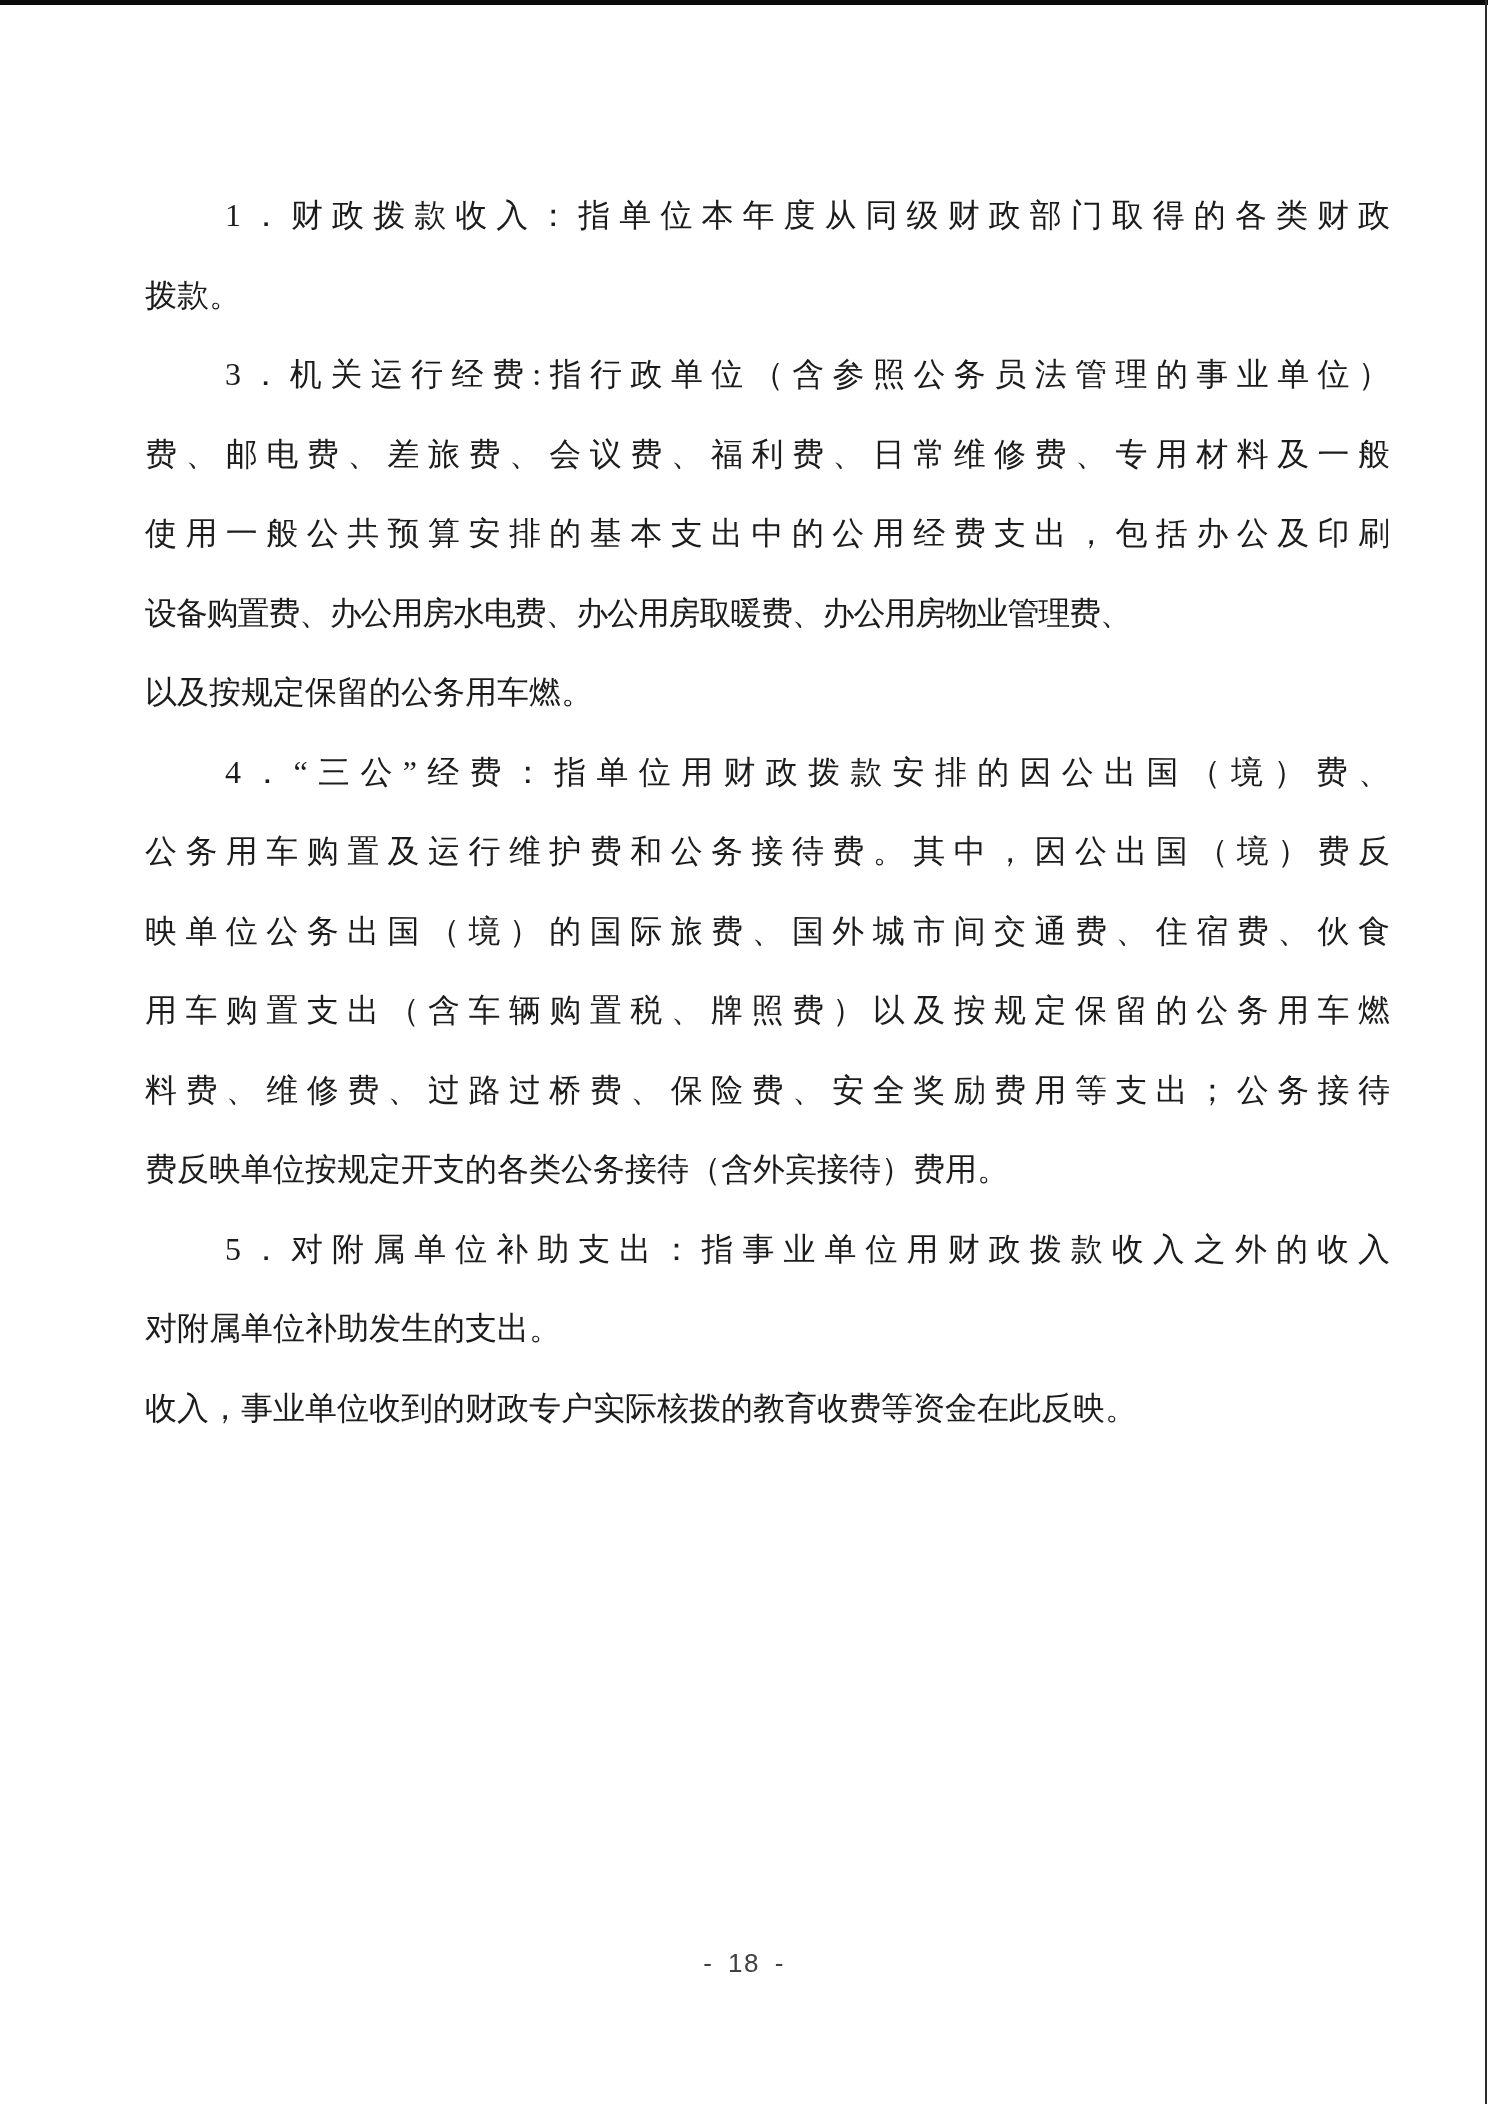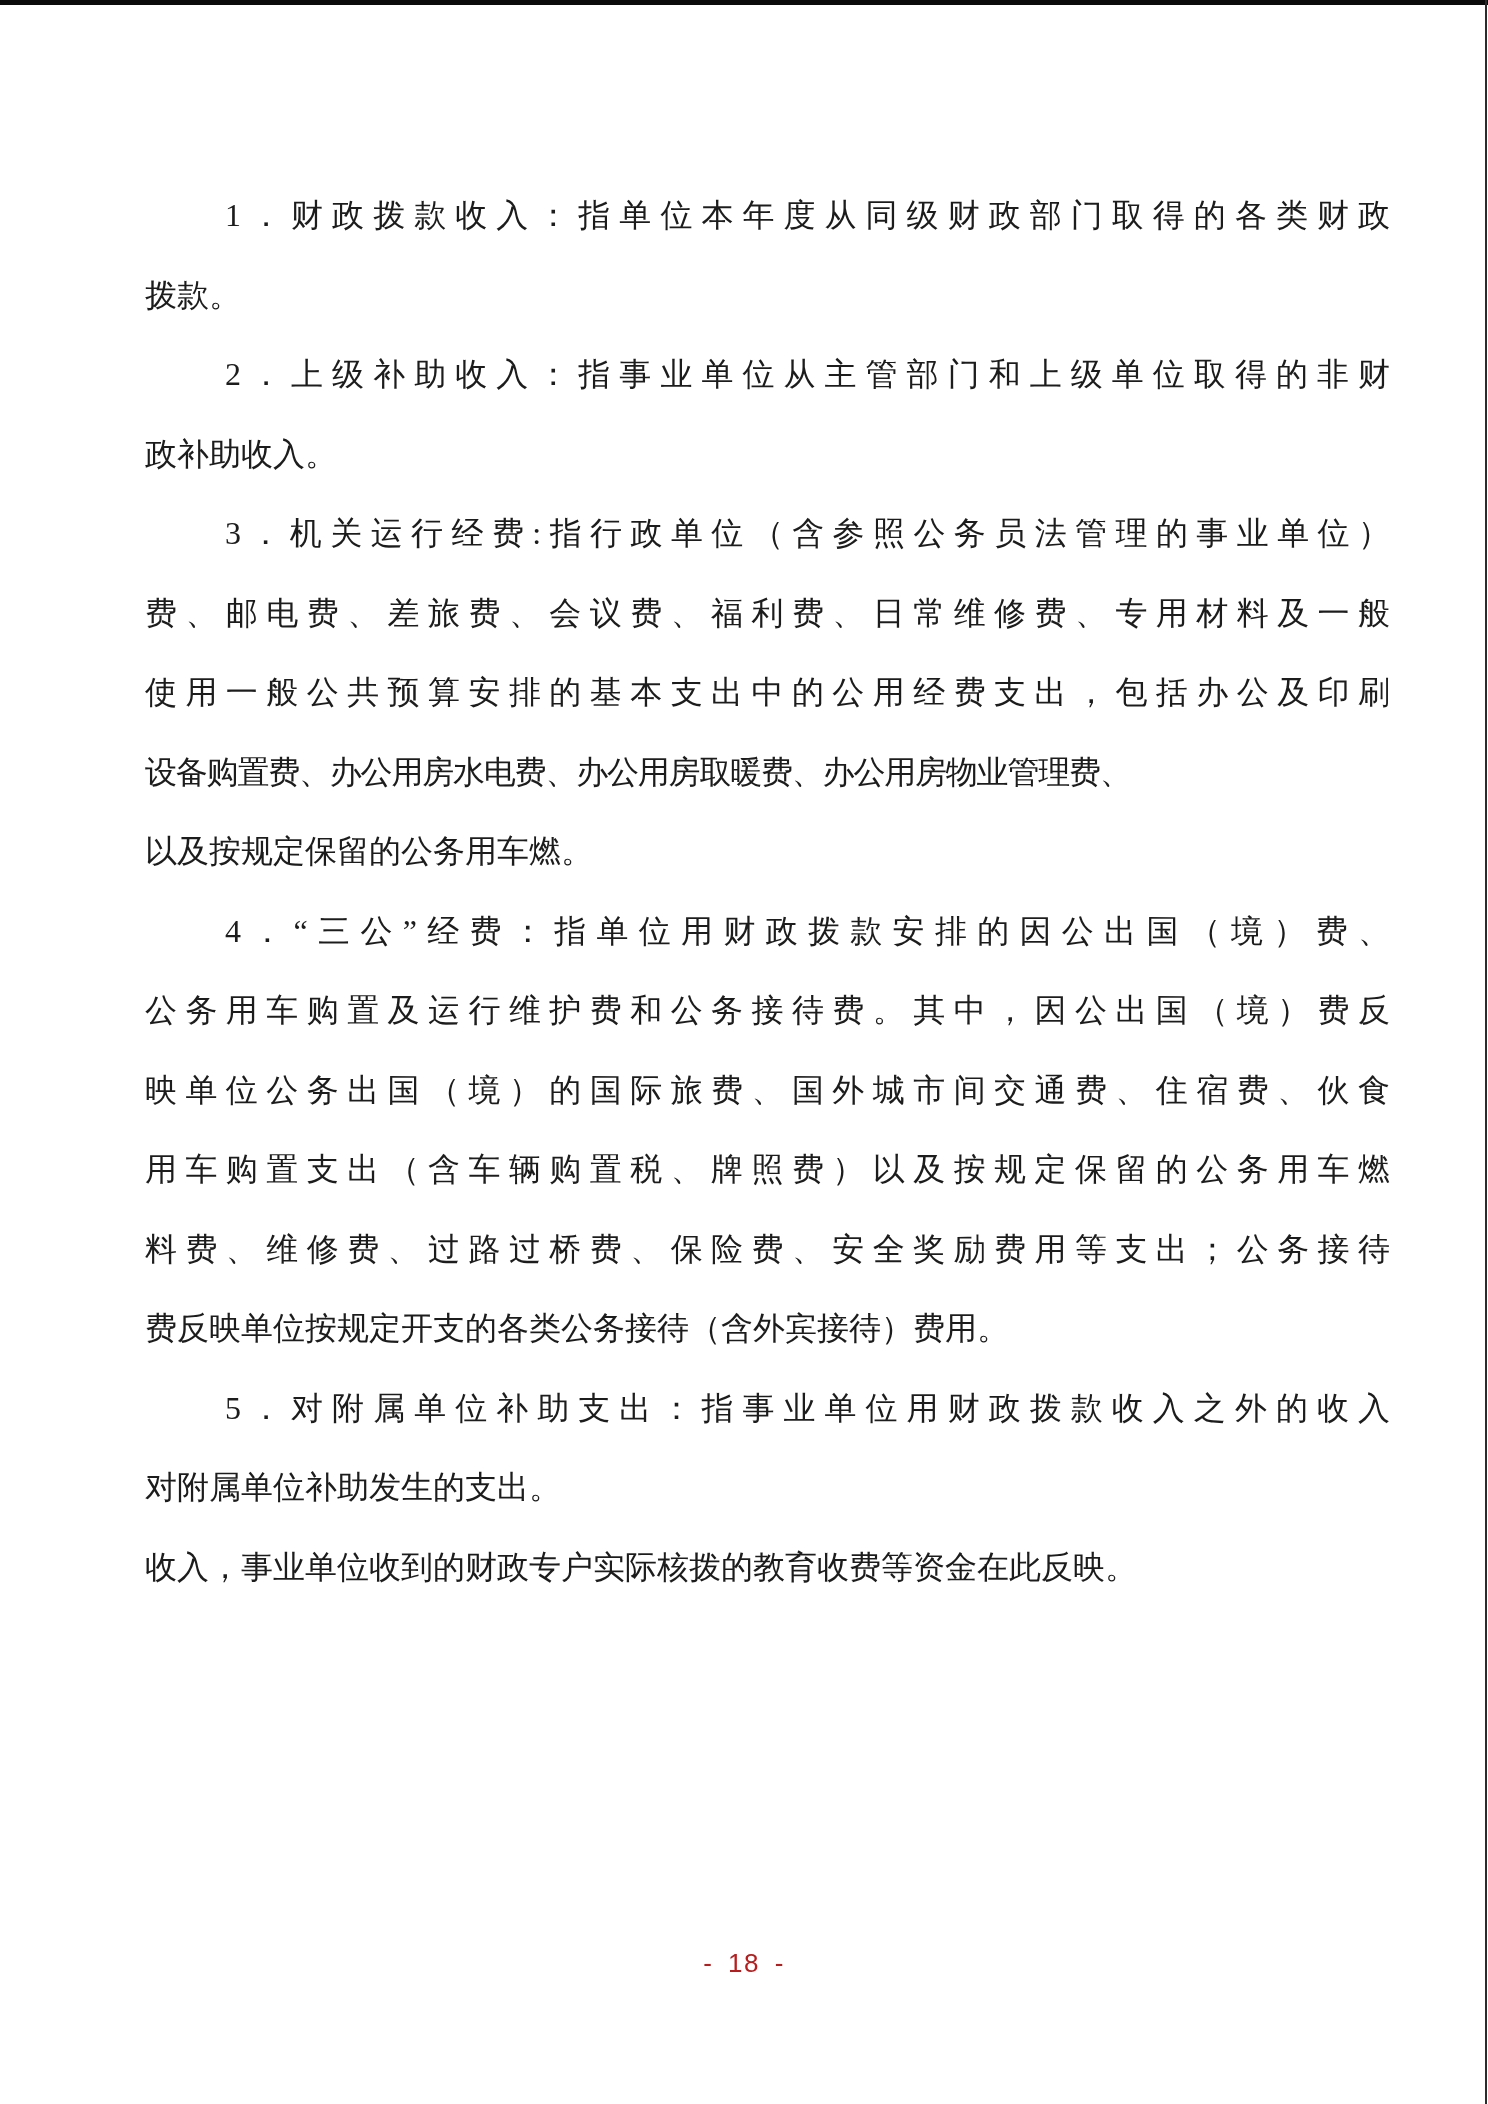--- a/index.html
+++ b/index.html
@@ -40,41 +40,37 @@
   .tl.first { padding-left:80px; }
   .tl.tight { letter-spacing:-1.2px; }
   .footer {
     position:absolute;
     top:1948px; left:0; width:100%;
     text-align:center;
     font-family:"Liberation Sans","DejaVu Sans",sans-serif;
     font-size:26px;
     letter-spacing:1.5px;
     word-spacing:6px;
-    color:#b91c1c;
+    color:#404040;
   }
 </style>
 </head>
 <body>
 
 <div class="page">
   <div class="scan-edge-top"></div>
   <div class="scan-edge-right"></div>
 
   <div class="doc-body">
 
     <div>
       <div class="tl first j">1．财政拨款收入：指单位本年度从同级财政部门取得的各类财政</div>
       <div class="tl">拨款。</div>
     </div>
 
-    <div>
-      <div class="tl first j">2．上级补助收入：指事业单位从主管部门和上级单位取得的非财</div>
-      <div class="tl">政补助收入。</div>
-    </div>
 
     <div>
       <div class="tl first j">3．机关运行经费:指行政单位（含参照公务员法管理的事业单位）</div>
       <div class="tl j">费、邮电费、差旅费、会议费、福利费、日常维修费、专用材料及一般</div>
       <div class="tl j">使用一般公共预算安排的基本支出中的公用经费支出，包括办公及印刷</div>
       <div class="tl tight">设备购置费、办公用房水电费、办公用房取暖费、办公用房物业管理费、</div>
       <div class="tl">以及按规定保留的公务用车燃。</div>
     </div>
 
     <div>

